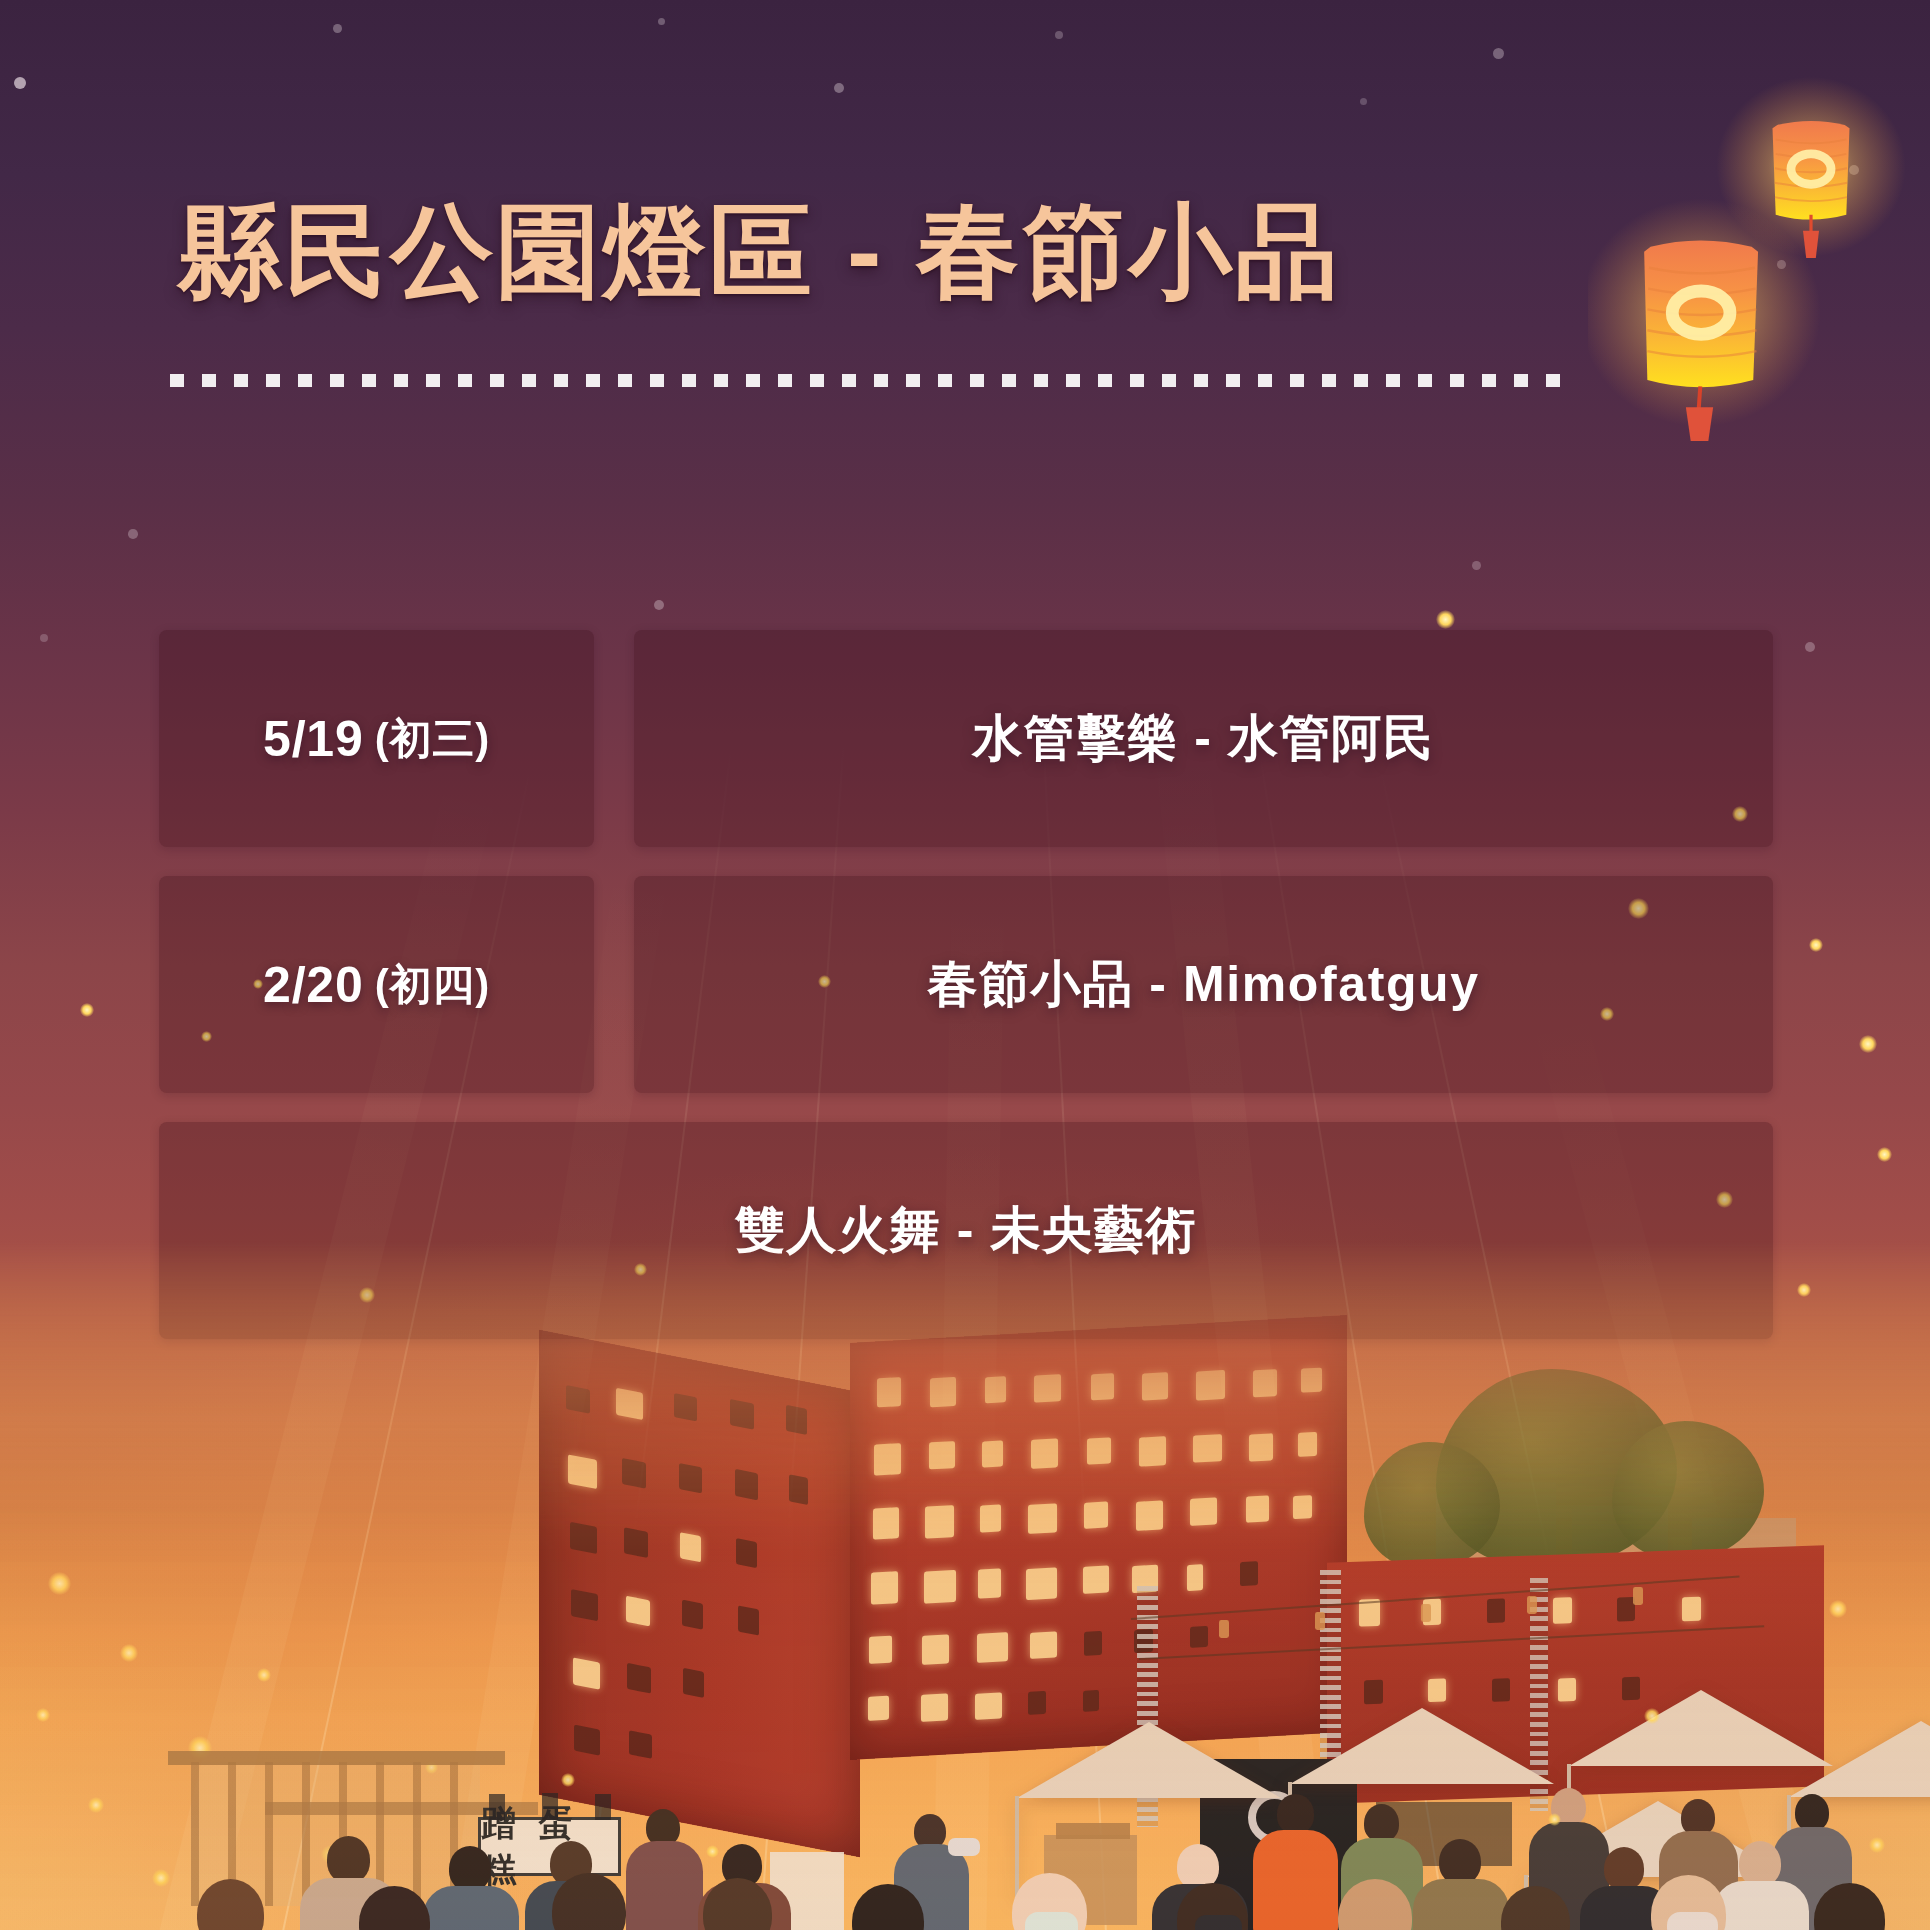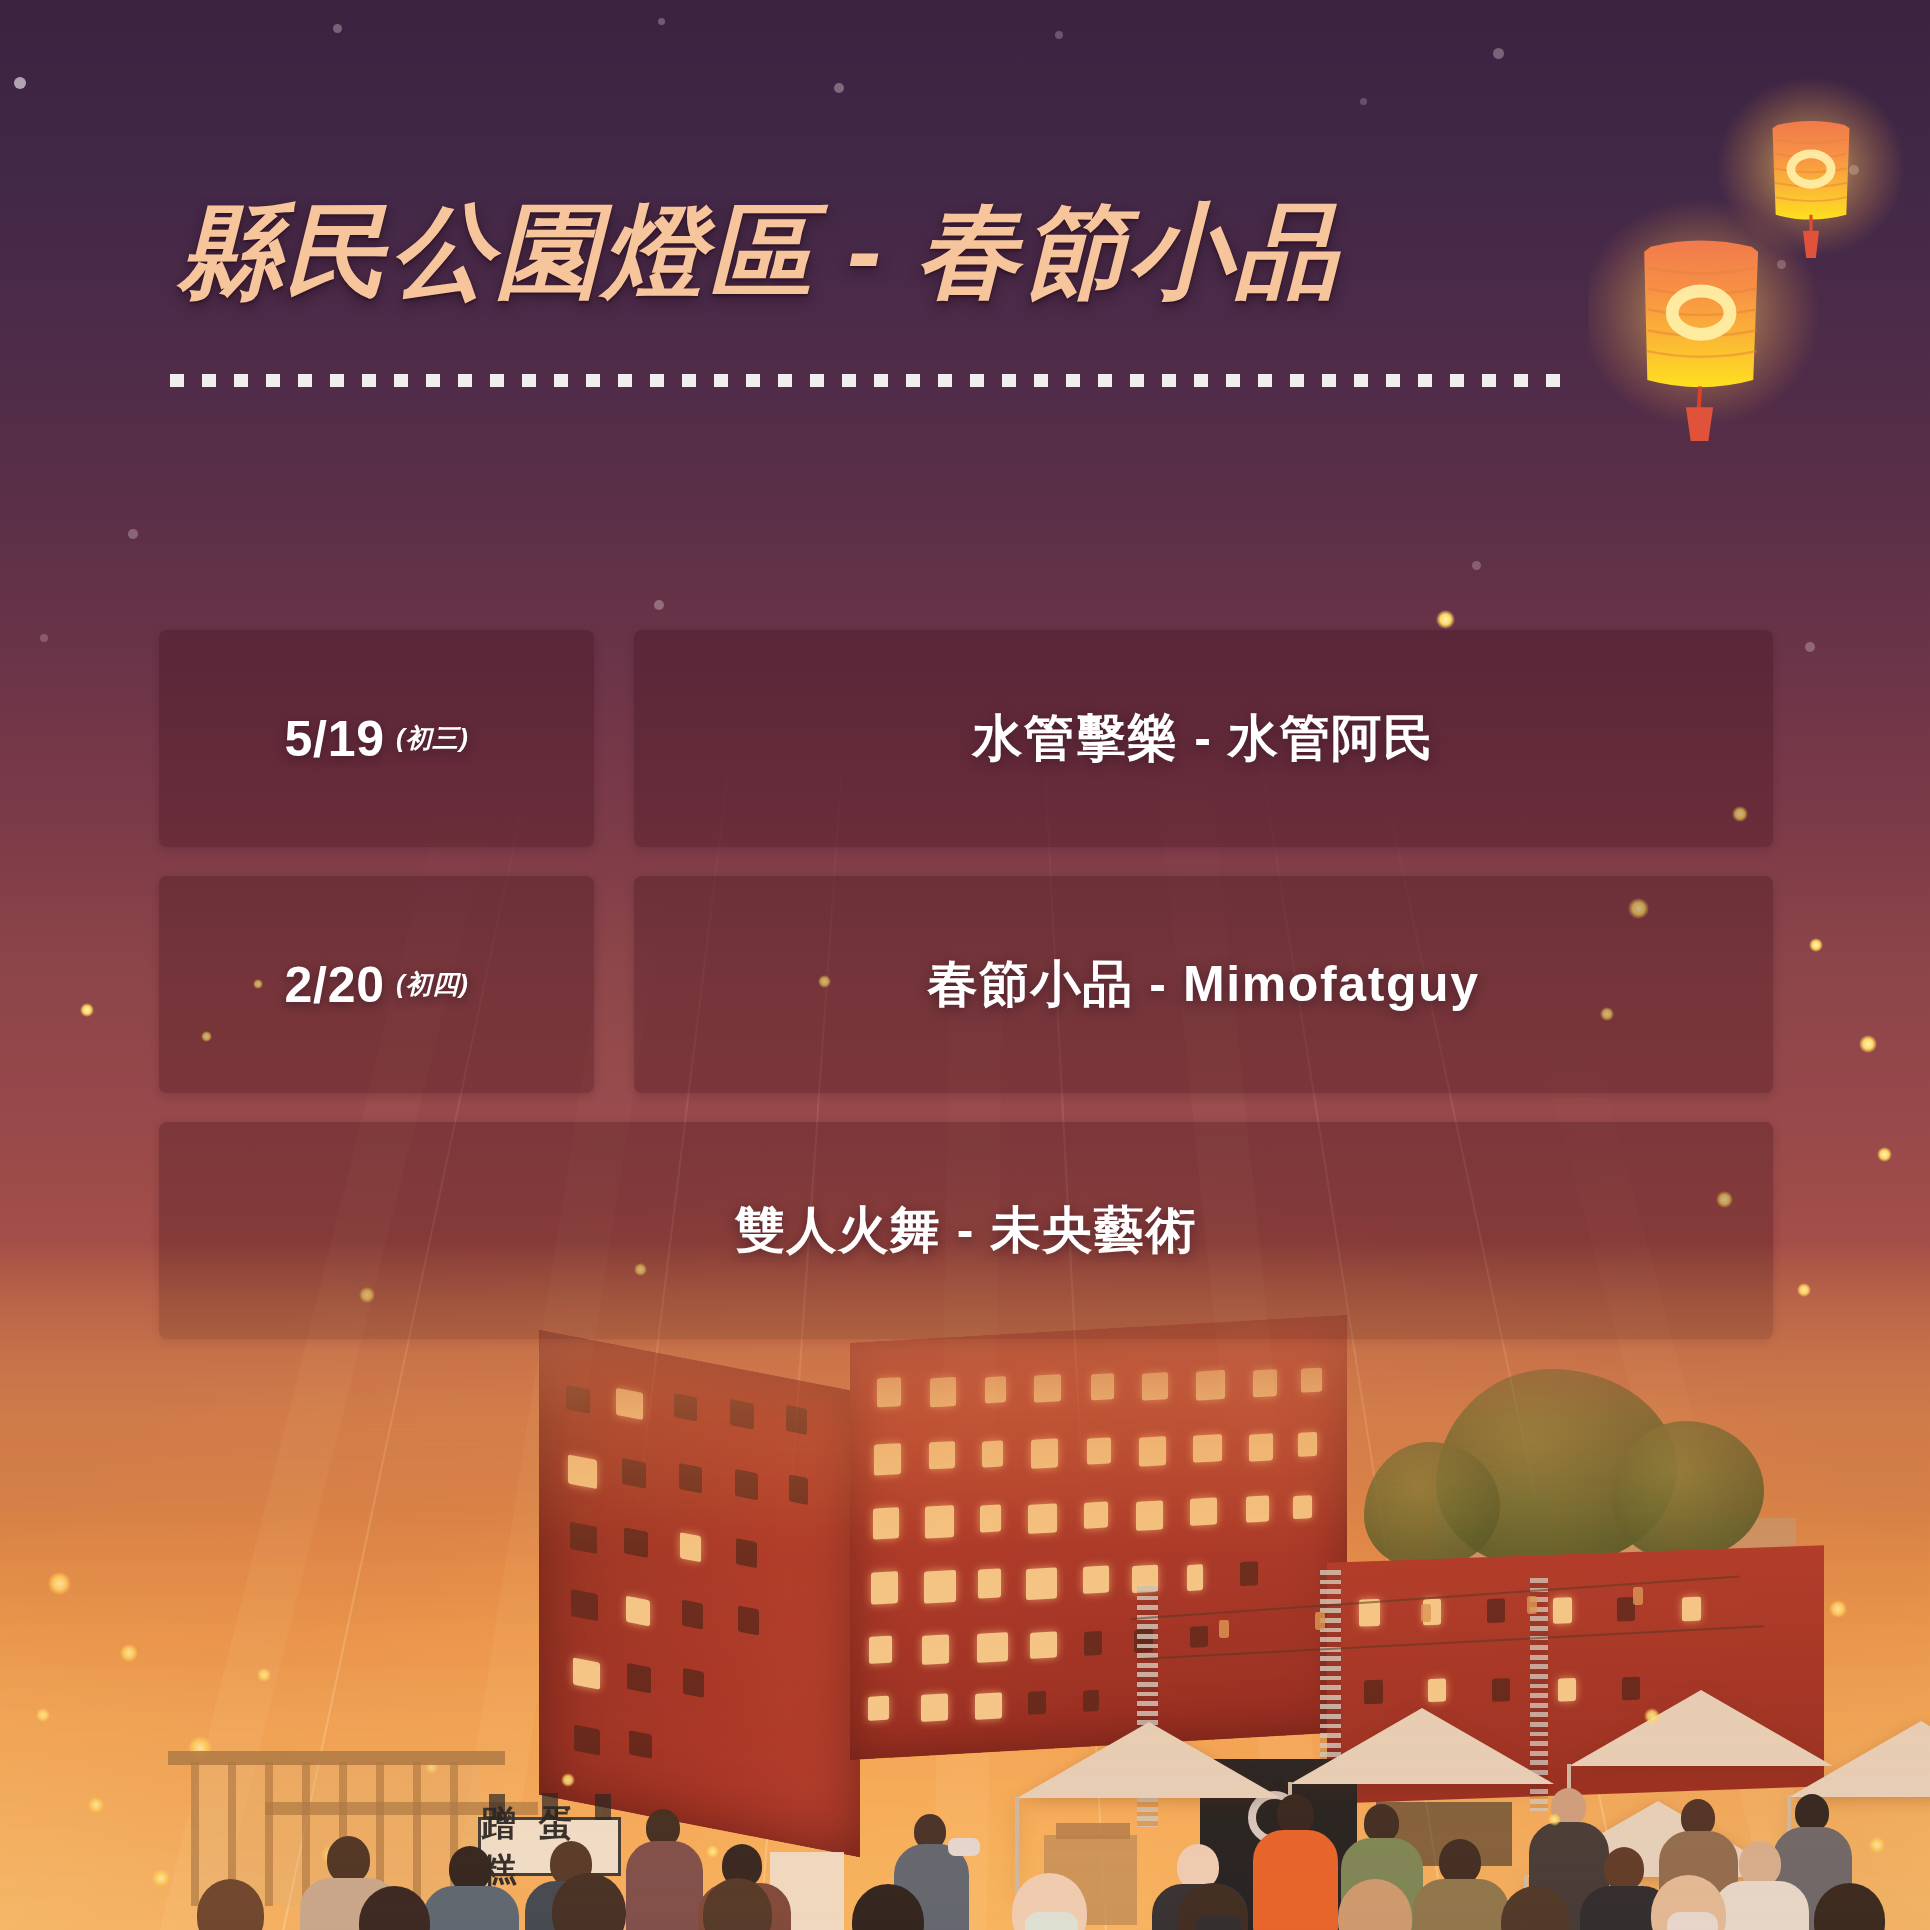--- a/index.html
+++ b/index.html
@@ -76,21 +76,20 @@
 
   
   .title{
     position:absolute; left:178px; top:194px;
     font-size:103px; line-height:1.12;
     font-weight:bold;
     letter-spacing:3.2px;
     color:#F6C59B;
     text-shadow:0 4.8px 13px rgba(40,12,30,.55), 0 1.6px 2.4px rgba(40,12,30,.6);
     white-space:nowrap;
-    font-style:italic;
   }
 
   
   .divider{
     position:absolute; left:170px; top:374px;
     width:1394px; height:13px;
     background-image:repeating-linear-gradient(to right,
       #ffffff 0px, #ffffff 13.6px, rgba(255,255,255,0) 13.6px, rgba(255,255,255,0) 32px);
     opacity:.92;
   }
@@ -135,24 +134,23 @@
     box-shadow:0 2.4px 9.6px rgba(45,10,25,.18);
   }
   .cell-date{ width:435px; }
   .cell-act { flex:1; }
 
   .date-main{
     color:#ffffff; font-size:50px; font-weight:bold; letter-spacing:0.8px;
     text-shadow:0 3.2px 9.6px rgba(40,12,30,.5);
   }
   .date-sub{
-    color:#ffffff; font-size:26px; font-weight:bold; letter-spacing:0.8px;
+    color:#ffffff; font-size:42px; font-weight:bold; letter-spacing:0.8px;
     margin-left:11.2px;
     text-shadow:0 3.2px 9.6px rgba(40,12,30,.5);
-    font-style:italic;
   }
   .act-text{
     color:#ffffff; font-size:50px; font-weight:bold; letter-spacing:1.6px;
     text-shadow:0 3.2px 11.2px rgba(40,12,30,.5);
     white-space:nowrap;
   }
 
   
   .photo{
     position:absolute; left:0; right:0; bottom:0; height:690px;

